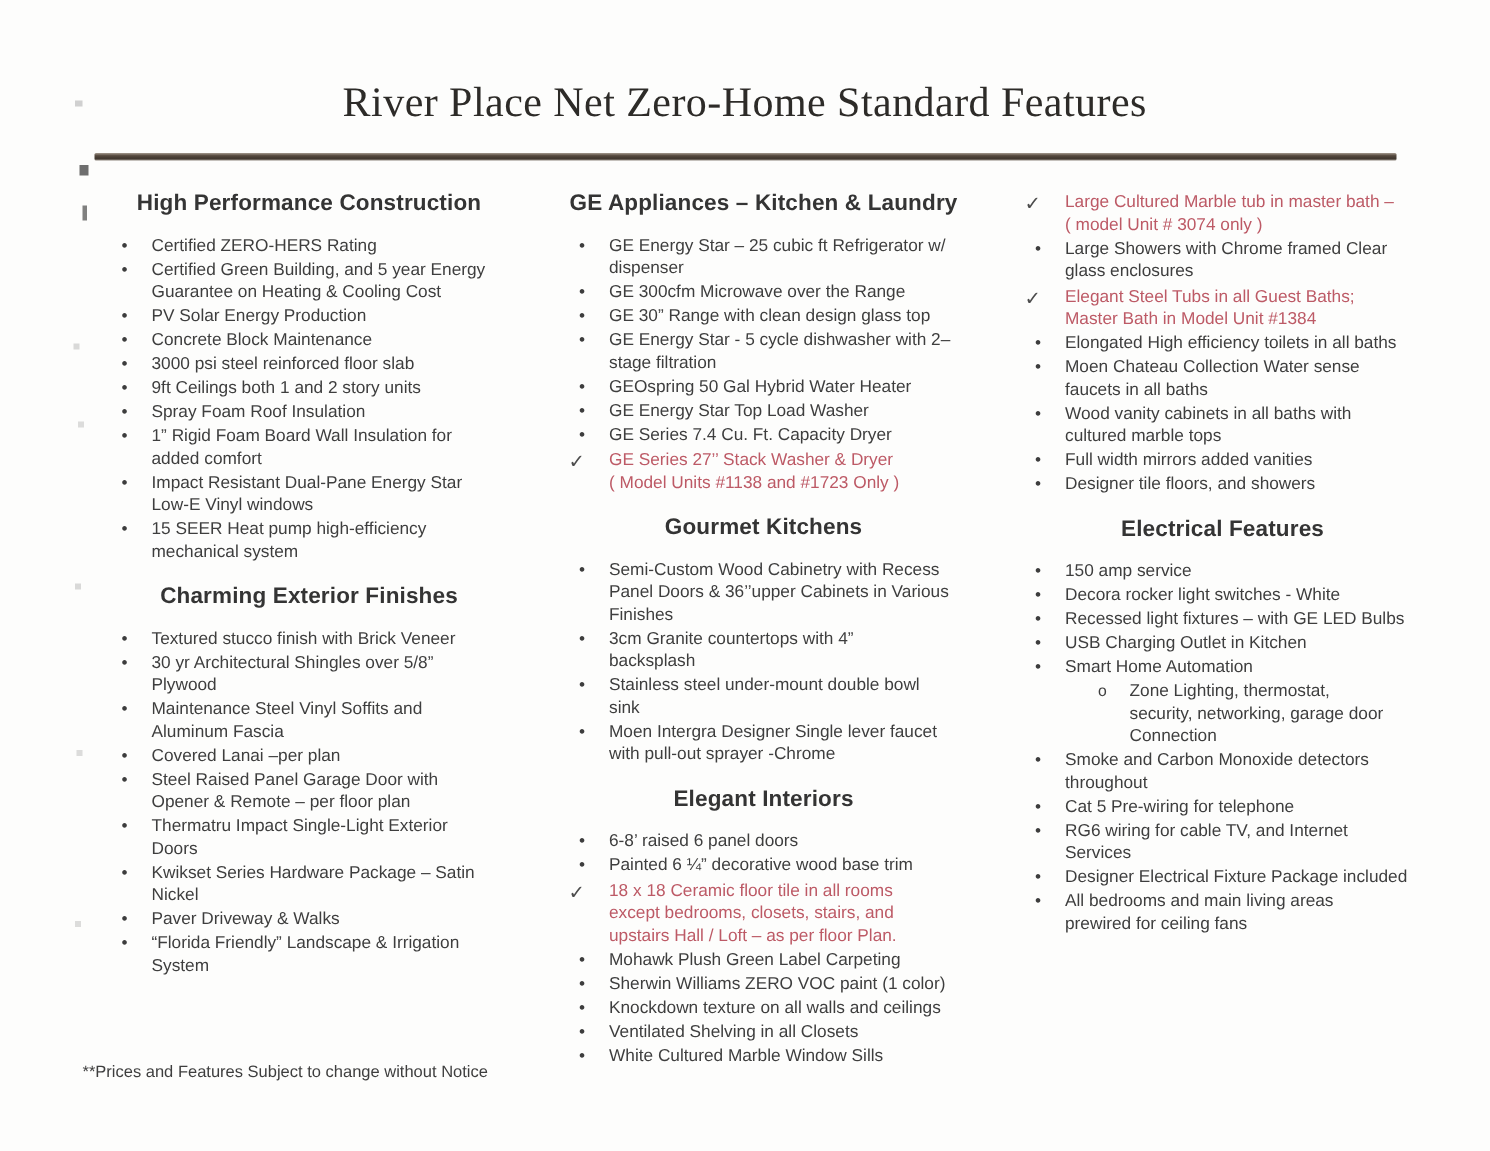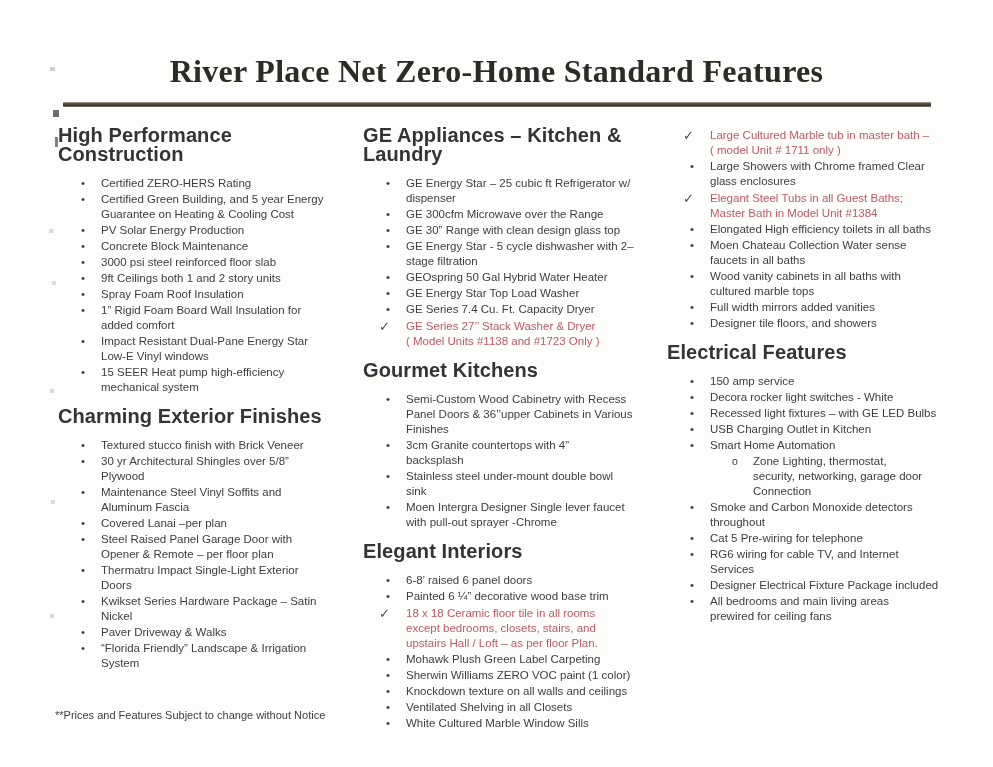--- a/index.html
+++ b/index.html
@@ -9,42 +9,43 @@
     position: relative;
     background: #fdfdfc;
     font-family: "Liberation Sans", sans-serif;
     color: var(--body-text, #3e3e3e);
     overflow: hidden;
   }
   .title {
     position: absolute; top: 53px; left: 0; width: 993px;
     text-align: center;
     font-family: "Liberation Serif", serif;
-    font-weight: 700;
-    font-size: 32px;
+    font-weight: 400;
+    font-size: 28px;
     letter-spacing: 0.3px;
     color: var(--title-text, #2d2b28);
   }
   .rule {
     position: absolute; top: 102px; left: 63px; width: 868px; height: 5px;
     background: linear-gradient(to bottom, #a49a8f 0%, #574b40 35%, #3f362e 72%, #8d857c 100%);
     border-radius: 1px;
   }
   .columns { position: absolute; top: 126px; left: 0; width: 993px; }
   .column { position: absolute; top: 0; }
   .col1 { left: 58px;  width: 296px; }
   .col2 { left: 363px; width: 292px; }
   .col3 { left: 667px; width: 296px; }
   section { margin-bottom: 12px; }
   h2 {
     margin: 0 0 12px 0;
-    font-size: 20px; line-height: 19px;
+    font-size: 15px; line-height: 19px;
     font-weight: 700;
     color: var(--heading-text, #343434);
     letter-spacing: 0.1px;
+    text-align: center;
   }
   ul { margin: 0; padding: 0; list-style: none; }
   li { display: flex; margin: 0 0 1px 23px; line-height: 15px; font-size: 11.5px; }
   .marker { flex: 0 0 20px; color: #3d3d3d; }
   li.bullet .marker { font-size: 11.5px; }
   li.check { margin-left: 16px; margin-top: 2px; }
   li.check .marker { flex: 0 0 27px; font-size: 13px; color: #4c4c4c; }
   li.circle { margin-left: 65px; }
   li.circle .marker { flex: 0 0 21px; font-size: 10.5px; }
   .txt { flex: 1; white-space: pre-line; }
@@ -266,21 +267,21 @@
           </li>
         </ul>
       </section>
     </div>
     <div class="column col3">
       <section>
         <ul>
           <li class="check red">
             <span class="marker">✓</span>
             <span class="txt">Large Cultured Marble tub in master bath –
-( model Unit # 1711 only )</span>
+( model Unit # 3074 only )</span>
           </li>
           <li class="bullet">
             <span class="marker">•</span>
             <span class="txt">Large Showers with Chrome framed Clear
 glass enclosures</span>
           </li>
           <li class="check red">
             <span class="marker">✓</span>
             <span class="txt">Elegant Steel Tubs in all Guest Baths;
 Master Bath in Model Unit #1384</span>

